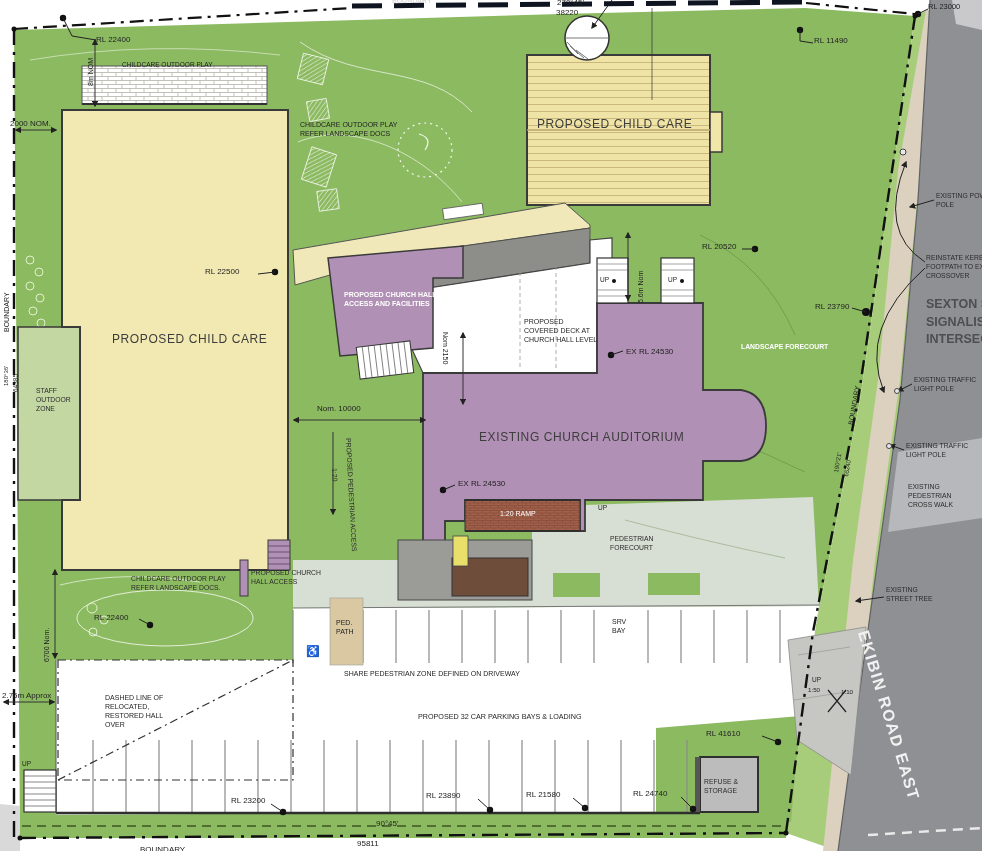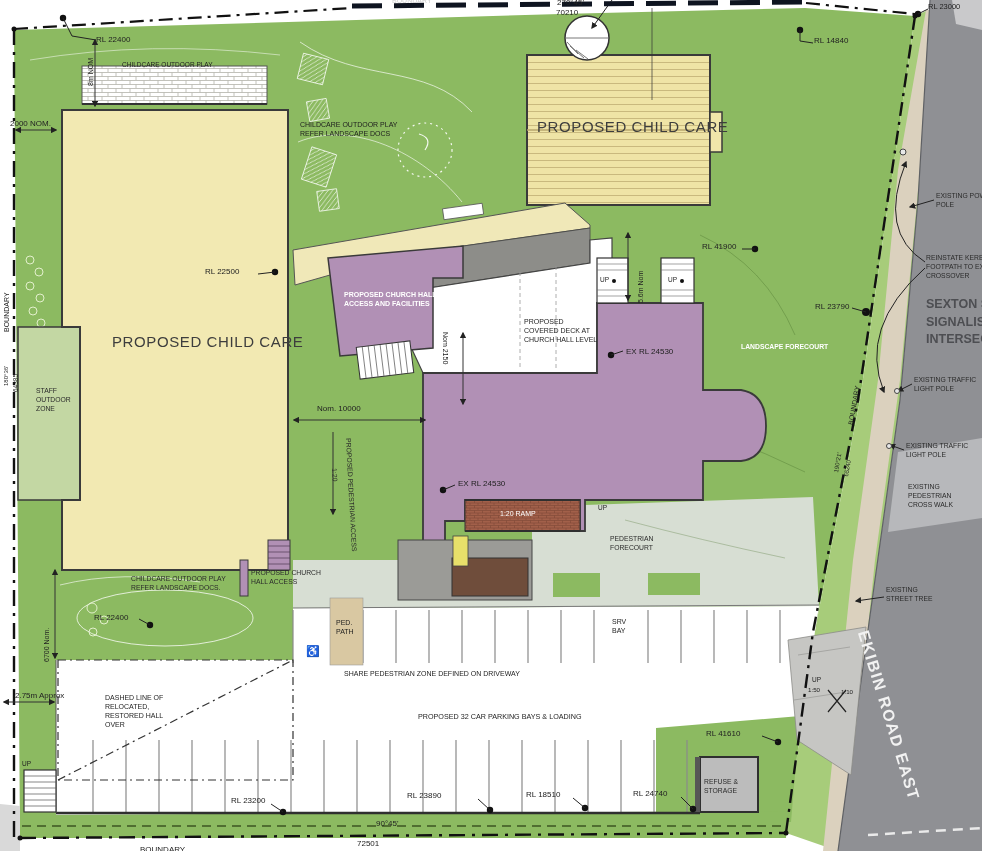--- a/index.html
+++ b/index.html
@@ -1,21 +1,21 @@
 <!DOCTYPE html>
 <html><head>
 <meta charset="utf-8">
 <style>
   html,body{margin:0;padding:0;background:#fff;}
   #stage{position:relative;width:982px;height:851px;overflow:hidden;background:#fff;
          font-family:"Liberation Sans",sans-serif;}
   #bg{position:absolute;left:0;top:0;}
   .lbl{position:absolute;color:#1d1d1d;font-size:7px;line-height:1.3;white-space:nowrap;
        transform-origin:0 0;}
-  .big{font-size:15px;letter-spacing:.6px;color:#3d3d3d;}
+  .big{font-size:12px;letter-spacing:.6px;color:#3d3d3d;}
   .rl{font-size:8px;color:#222;}
   .wht{color:#fff;font-weight:bold;}
   .note{font-size:6.8px;color:#2a2a2a;}
   .sexton{font-size:12.5px;font-weight:bold;color:#4d4e52;line-height:1.4;}
   .road{font-size:16px;font-weight:bold;letter-spacing:1.5px;color:#f2f2f2;}
   .dim{font-size:7px;color:#222;}
 </style>
 </head>
 <body>
 
@@ -249,40 +249,40 @@
 <div class="lbl" style="left:122px;top:61px;font-size:6.5px">CHILDCARE OUTDOOR PLAY</div>
 <div class="lbl rl" style="left:96px;top:35px">RL 22400</div>
 <div class="lbl dim" style="left:86px;top:86px;transform:rotate(-90deg)">8m NOM</div>
 <div class="lbl rl" style="left:10px;top:119px">2000 NOM.</div>
 <div class="lbl" style="left:300px;top:120px">
   <span style="display:block">CHILDCARE OUTDOOR PLAY</span>
   <span style="display:block">REFER LANDSCAPE DOCS</span>
 </div>
 <div class="lbl big" style="left:537px;top:117px">PROPOSED CHILD CARE</div>
 <div class="lbl rl" style="left:557px;top:-2px">270°45'</div>
-<div class="lbl rl" style="left:556px;top:8px">70210</div>
+<div class="lbl rl" style="left:556px;top:8px">38220</div>
 <div class="lbl" style="left:392px;top:-4px;color:#cfcfcf">BOUNDARY</div>
 <div class="lbl rl" style="left:928px;top:2px;font-size:7.5px">RL 23000</div>
-<div class="lbl rl" style="left:814px;top:36px">RL 14840</div>
+<div class="lbl rl" style="left:814px;top:36px">RL 11490</div>
 
 <div class="lbl note" style="left:936px;top:192px">
   <span style="display:block">EXISTING POWER</span>
   <span style="display:block">POLE</span>
 </div>
 <div class="lbl note" style="left:926px;top:254px">
   <span style="display:block">REINSTATE KERB &amp;</span>
   <span style="display:block">FOOTPATH TO EXIST.</span>
   <span style="display:block">CROSSOVER</span>
 </div>
 <div class="lbl sexton" style="left:926px;top:296px">
   <span style="display:block">SEXTON ST</span>
   <span style="display:block">SIGNALISE</span>
   <span style="display:block">INTERSECT</span>
 </div>
-<div class="lbl rl" style="left:702px;top:242px">RL 41900</div>
+<div class="lbl rl" style="left:702px;top:242px">RL 20520</div>
 <div class="lbl rl" style="left:815px;top:302px">RL 23790</div>
 <div class="lbl wht" style="left:741px;top:343px;font-size:6.8px">LANDSCAPE FORECOURT</div>
 <div class="lbl note" style="left:914px;top:376px">
   <span style="display:block">EXISTING TRAFFIC</span>
   <span style="display:block">LIGHT POLE</span>
 </div>
 <div class="lbl" style="left:846px;top:424px;transform:rotate(-80deg)">BOUNDARY</div>
 <div class="lbl" style="left:833px;top:472px;font-size:6px;transform:rotate(-80deg)">190°21'</div>
 <div class="lbl" style="left:843px;top:476px;font-size:6px;transform:rotate(-80deg)">65240</div>
 <div class="lbl note" style="left:906px;top:442px">
@@ -318,20 +318,21 @@
 <div class="lbl note" style="left:36px;top:387px">
   <span style="display:block">STAFF</span>
   <span style="display:block">OUTDOOR</span>
   <span style="display:block">ZONE</span>
 </div>
 <div class="lbl" style="left:2px;top:332px;transform:rotate(-90deg)">BOUNDARY</div>
 <div class="lbl" style="left:3px;top:386px;font-size:6px;transform:rotate(-90deg)">180°36'</div>
 <div class="lbl" style="left:12px;top:392px;font-size:6.5px;transform:rotate(-90deg)">64385</div>
 
 <div class="lbl rl" style="left:317px;top:404px">Nom. 10000</div>
+<div class="lbl big" style="left:479px;top:430px">EXISTING CHURCH AUDITORIUM</div>
 <div class="lbl note" style="left:352px;top:438px;transform:rotate(87deg)">PROPOSED PEDESTRIAN ACCESS</div>
 <div class="lbl note" style="left:338px;top:468px;transform:rotate(87deg)">1:20</div>
 <div class="lbl rl" style="left:458px;top:479px">EX RL 24530</div>
 <div class="lbl wht" style="left:500px;top:509px;font-size:7px;font-weight:normal">1:20 RAMP</div>
 <div class="lbl" style="left:598px;top:504px;font-size:6.5px">UP</div>
 <div class="lbl note" style="left:610px;top:535px">
   <span style="display:block">PEDESTRIAN</span>
   <span style="display:block">FORECOURT</span>
 </div>
 <div class="lbl note" style="left:251px;top:569px">
@@ -354,32 +355,32 @@
   <span style="display:block">SRV</span>
   <span style="display:block">BAY</span>
 </div>
 <div class="lbl" style="left:418px;top:712px;font-size:7.2px">PROPOSED 32 CAR PARKING BAYS &amp; LOADING</div>
 <div class="lbl" style="left:105px;top:693px">
   <span style="display:block">DASHED LINE OF</span>
   <span style="display:block">RELOCATED,</span>
   <span style="display:block">RESTORED HALL</span>
   <span style="display:block">OVER</span>
 </div>
-<div class="lbl rl" style="left:15px;top:691px">2.75m Approx</div>
+<div class="lbl rl" style="left:2px;top:691px">2.75m Approx</div>
 <div class="lbl" style="left:22px;top:760px;font-size:6.5px">UP</div>
 <div class="lbl rl" style="left:231px;top:796px">RL 23200</div>
-<div class="lbl rl" style="left:407px;top:791px">RL 23890</div>
-<div class="lbl rl" style="left:526px;top:790px">RL 18510</div>
+<div class="lbl rl" style="left:426px;top:791px">RL 23890</div>
+<div class="lbl rl" style="left:526px;top:790px">RL 21580</div>
 <div class="lbl rl" style="left:633px;top:789px">RL 24740</div>
 <div class="lbl note" style="left:704px;top:778px">
   <span style="display:block">REFUSE &amp;</span>
   <span style="display:block">STORAGE</span>
 </div>
 <div class="lbl rl" style="left:706px;top:729px">RL 41610</div>
 <div class="lbl" style="left:812px;top:676px;font-size:6.5px">UP</div>
 <div class="lbl" style="left:808px;top:686px;font-size:6.2px">1:50</div>
 <div class="lbl" style="left:841px;top:688px;font-size:6.2px">1:10</div>
 <div class="lbl road" style="left:872px;top:628px;transform:rotate(73deg)">EKIBIN ROAD EAST</div>
 <div class="lbl rl" style="left:376px;top:819px">90°45'</div>
-<div class="lbl rl" style="left:357px;top:839px">72501</div>
+<div class="lbl rl" style="left:357px;top:839px">95811</div>
 <div class="lbl rl" style="left:140px;top:845px">BOUNDARY</div>
 
 </div>
 
 </body></html>

